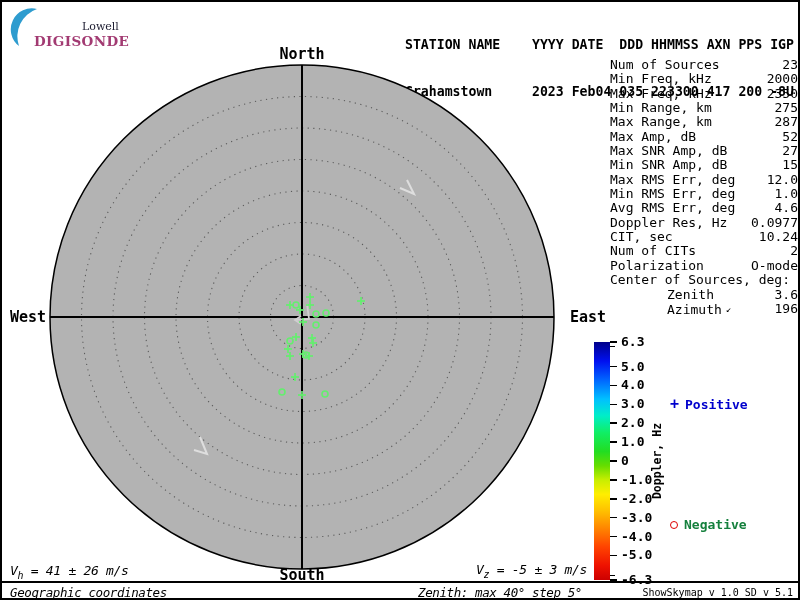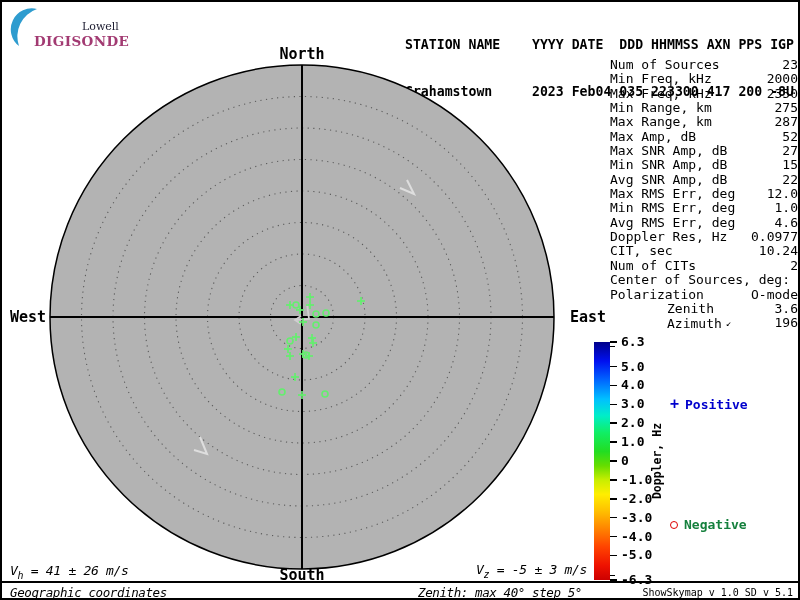--- a/index.html
+++ b/index.html
@@ -141,29 +141,28 @@
 
   <div id="params">
       <div class="prow"><span class="plabel">Num of Sources</span><span class="pvalue">23</span></div>
       <div class="prow"><span class="plabel">Min Freq, kHz</span><span class="pvalue">2000</span></div>
       <div class="prow"><span class="plabel">Max Freq, kHz</span><span class="pvalue">2350</span></div>
       <div class="prow"><span class="plabel">Min Range, km</span><span class="pvalue">275</span></div>
       <div class="prow"><span class="plabel">Max Range, km</span><span class="pvalue">287</span></div>
       <div class="prow"><span class="plabel">Max Amp, dB</span><span class="pvalue">52</span></div>
       <div class="prow"><span class="plabel">Max SNR Amp, dB</span><span class="pvalue">27</span></div>
       <div class="prow"><span class="plabel">Min SNR Amp, dB</span><span class="pvalue">15</span></div>
-      <div class="prow"><span class="plabel">Avg SNR Amp, dB</span><span class="pvalue">22</span></div>
       <div class="prow"><span class="plabel">Max RMS Err, deg</span><span class="pvalue">12.0</span></div>
       <div class="prow"><span class="plabel">Min RMS Err, deg</span><span class="pvalue">1.0</span></div>
       <div class="prow"><span class="plabel">Avg RMS Err, deg</span><span class="pvalue">4.6</span></div>
       <div class="prow"><span class="plabel">Doppler Res, Hz</span><span class="pvalue">0.0977</span></div>
       <div class="prow"><span class="plabel">CIT, sec</span><span class="pvalue">10.24</span></div>
       <div class="prow"><span class="plabel">Num of CITs</span><span class="pvalue">2</span></div>
+      <div class="prow"><span class="plabel">Polarization</span><span class="pvalue">O-mode</span></div>
       <div class="prow"><span class="plabel">Center of Sources, deg:</span><span class="pvalue"></span></div>
-      <div class="prow"><span class="plabel">Polarization</span><span class="pvalue">O-mode</span></div>
       <div class="prow ind"><span class="plabel">Zenith</span><span class="pvalue">3.6</span></div>
       <div class="prow ind"><span class="plabel">Azimuth<span class="picon">↙</span></span><span class="pvalue">196</span></div>
     </div>
 
   <div id="colorbar">
     <div class="cbar-gradient"></div>
   <div class="cbtick" style="top: -0.8px;"></div>
       <div class="cblabel" style="top: -8px;">6.3</div>
       <div class="cbtick" style="top: 23.7556px;"></div>
       <div class="cblabel" style="top: 16.5556px;">5.0</div>

